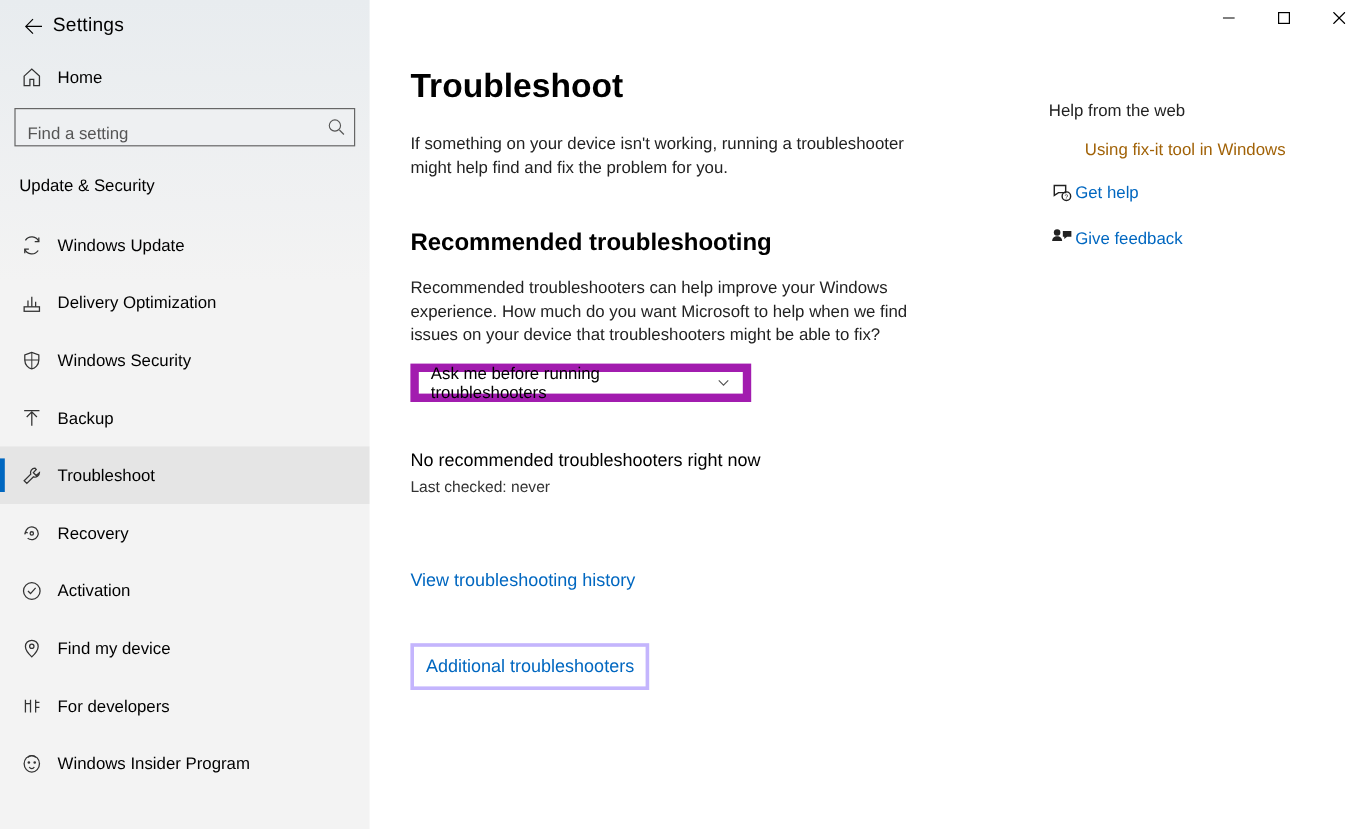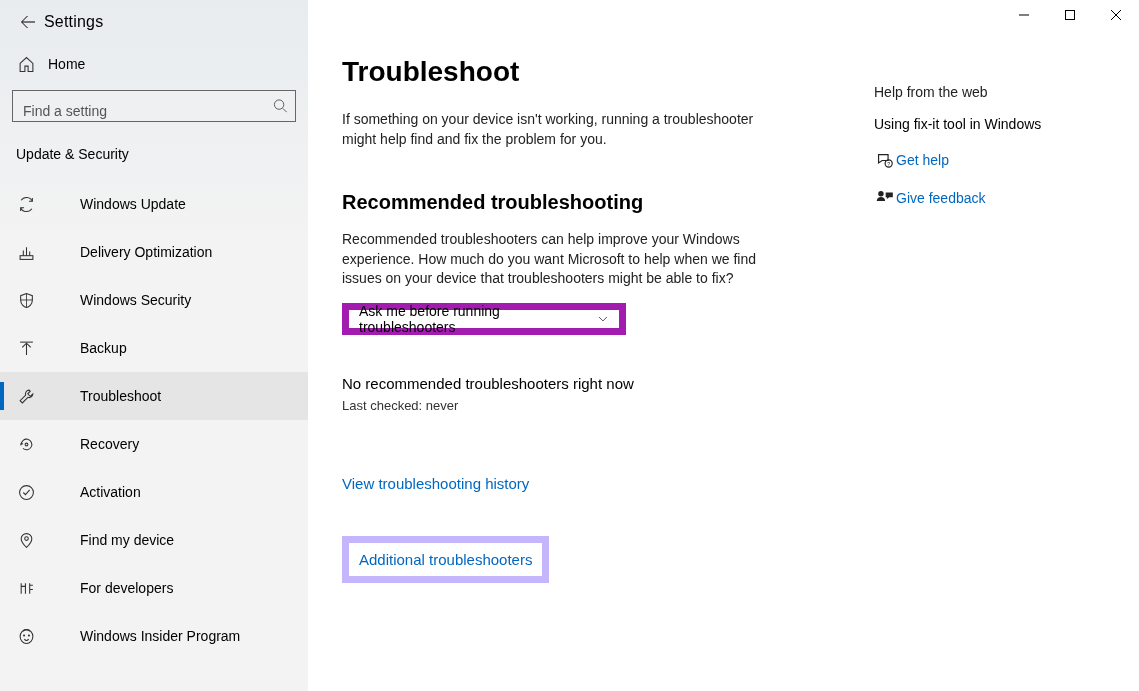--- a/index.html
+++ b/index.html
@@ -71,21 +71,20 @@
     font-size: 14px;
     padding: 14px 16px 18px 16px;
   }
   .nav-list { display: flex; flex-direction: column; }
   .nav-item {
     display: flex; align-items: center;
     height: 48px;
     padding-left: 16px;
     cursor: pointer;
     position: relative;
-    gap: 32px;
   }
   .nav-item.selected {
     background: rgba(0,0,0,0.055);
   }
   .nav-item.selected::before {
     content: "";
     position: absolute;
     left: 0; top: 10px; bottom: 10px;
     width: 4px;
     background: #0067c0;
@@ -124,27 +123,27 @@
     background: #fff;
     font-size: 14px;
   }
   .status-line { font-size: 15px; margin-top: 40px; }
   .status-sub { font-size: 13px; color: #333; margin-top: 6px; }
   .link { color: #0067c0; cursor: pointer; font-size: 15px; }
   .link-history { margin-top: 62px; display: inline-block; }
   .link-additional-wrap {
     margin-top: 44px;
     display: inline-block;
-    border: 7px solid #c4b5fd;
+    border: 3px solid #c4b5fd;
     padding: 8px 10px;
   }
   
   .aside { margin-left: 52px; padding-top: 40px; }
   .aside-heading { font-size: 14px; color: #222; }
-  .aside-link { color: #000000; cursor: pointer; font-size: 14px; margin-top: 16px; display: block; }
+  .aside-link { color: #a16207; cursor: pointer; font-size: 14px; margin-top: 16px; display: block; margin-left: 30px; }
   .aside-action {
     display: flex; align-items: center; gap: 2px;
     margin-top: 18px; cursor: pointer;
   }
   .aside-action:first-of-type { margin-top: 56px; }
   .aside-action-icon { width: 20px; height: 20px; color: #222; display:flex;align-items:center;justify-content:center;}
   .aside-action-label { color: #0067c0; font-size: 14px; }
   svg { display: block; }
 </style>
 </head>

